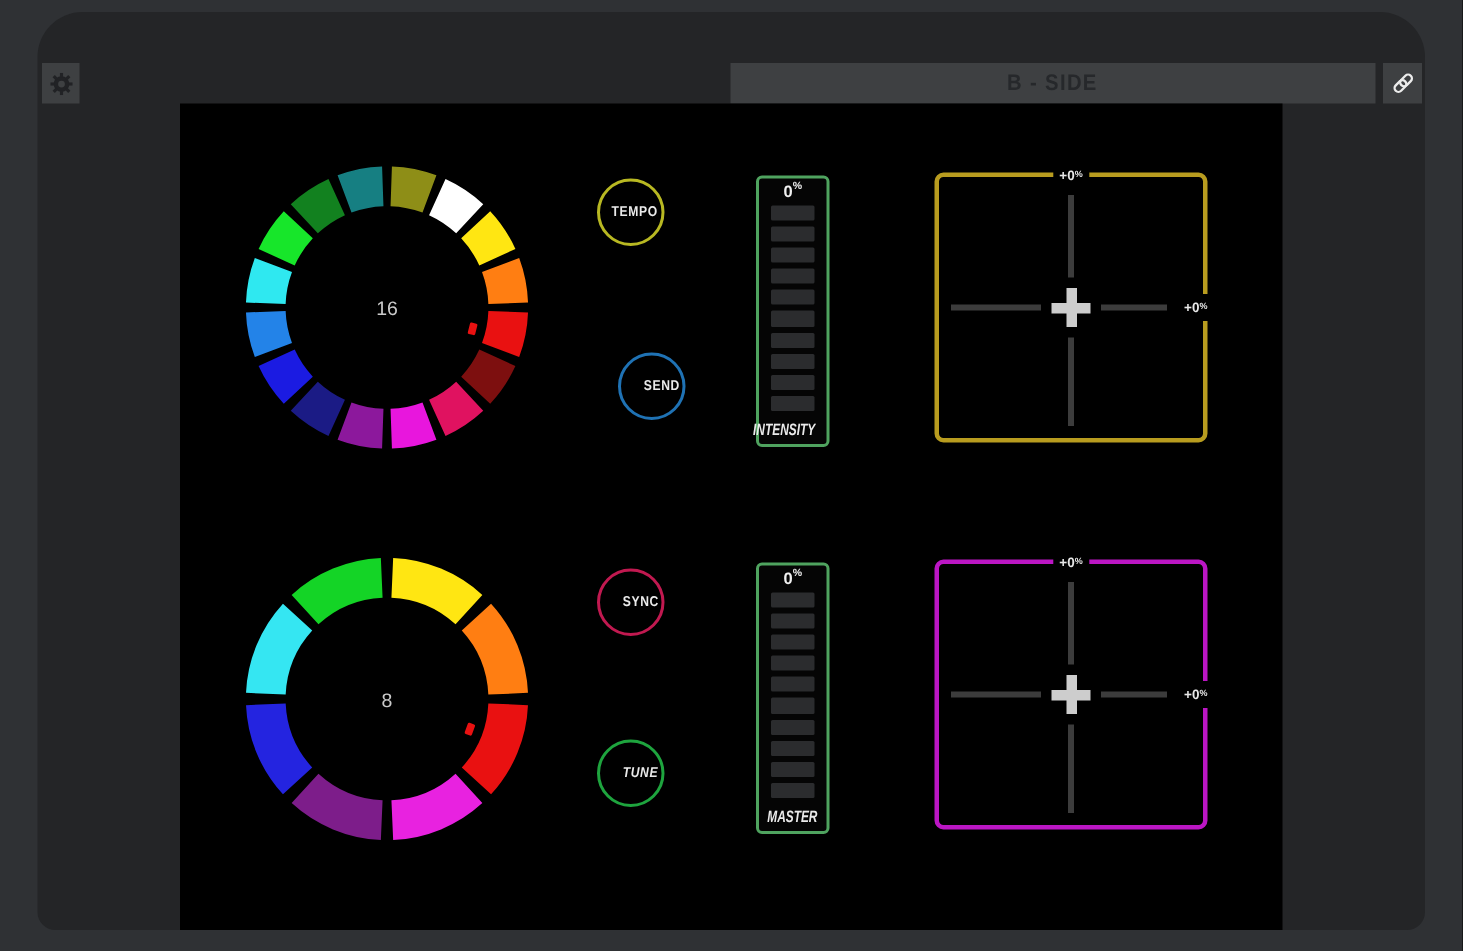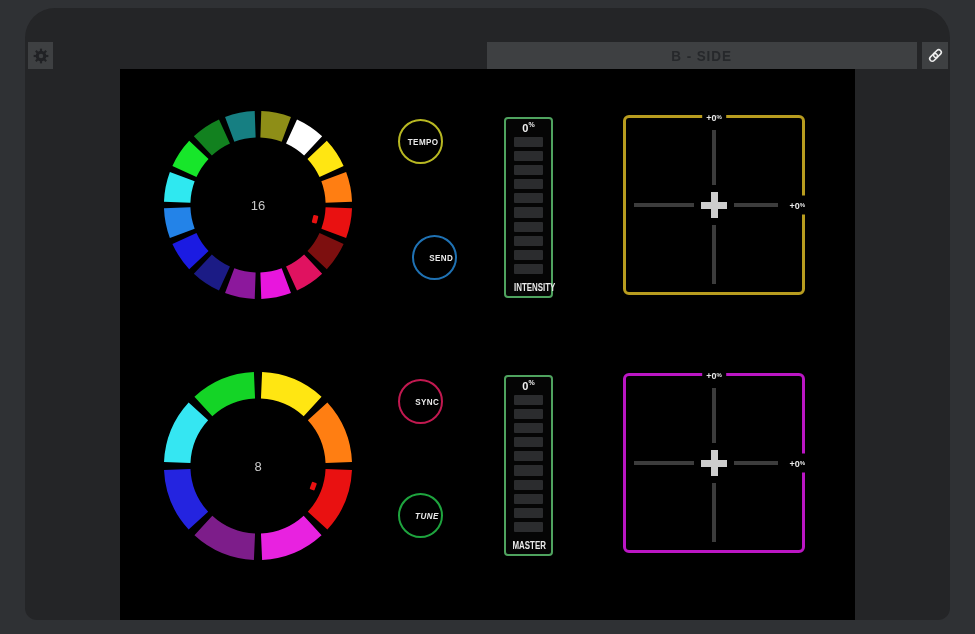--- a/index.html
+++ b/index.html
@@ -74,21 +74,21 @@
   .fader-value{
     height:17px;display:flex;align-items:center;justify-content:center;
     color:#f0f0f0;font-size:11px;font-weight:bold;
   }
   .fader-value .unit{font-size:7px;vertical-align:3px;position:relative;top:-3px;}
   .fader-track{
     flex:1;display:flex;flex-direction:column;gap:4px;padding:1px 8px 3px 8px;
   }
   .fader-seg{flex:1;background:#2b2c2e;border-radius:1px;}
   .fader-label{
-    height:19px;display:flex;align-items:center;justify-content:flex-start;overflow:visible;
+    height:19px;display:flex;align-items:center;justify-content:flex-end;overflow:visible;font-style:italic;
   }
   .fader-label .cond{
     color:#eaeaea;font-size:11px;font-weight:bold;
     display:inline-block;transform:scaleX(0.72);white-space:nowrap;
   }
   
   .xy-pad{
     position:absolute;left:503px;width:182px;height:180px;box-sizing:border-box;
     border:3px solid #b89c1f;border-radius:6px;cursor:crosshair;
   }

